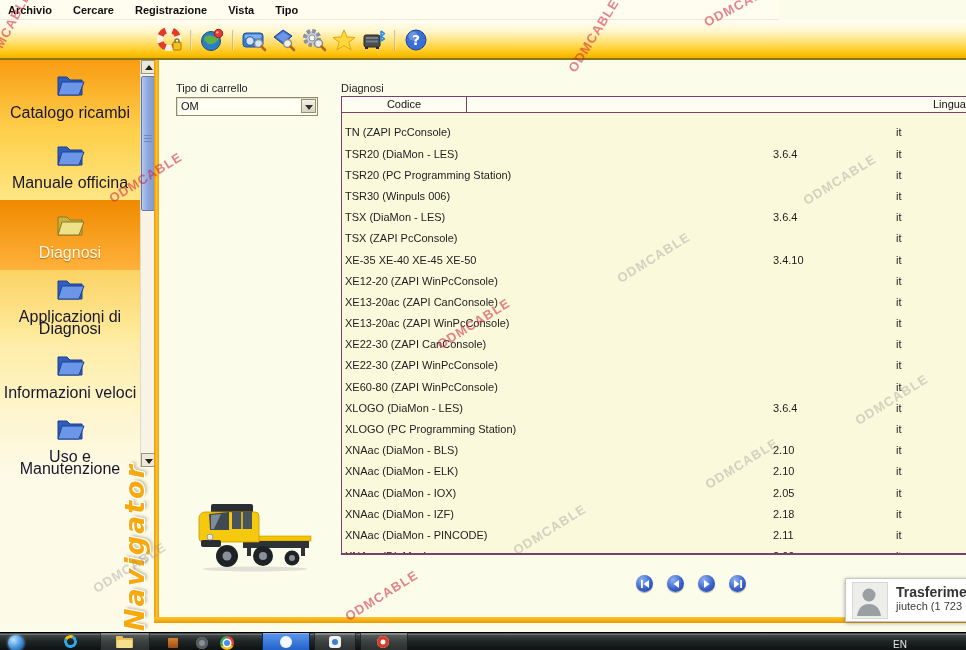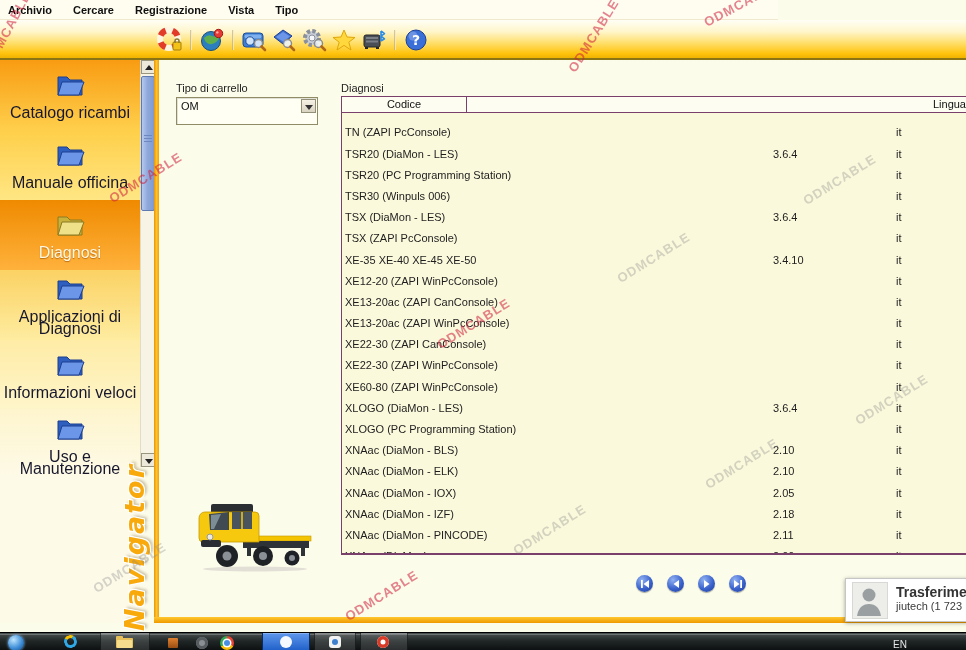--- a/index.html
+++ b/index.html
@@ -50,21 +50,21 @@
   #vborder{position:absolute;left:154px;top:60px;width:5px;height:563px;z-index:4;
            background:linear-gradient(90deg,#E89400,#FFC233,#F5A300);}
   #hborder{position:absolute;left:154px;top:617px;width:812px;height:6px;z-index:4;
            background:linear-gradient(#FFC62E,#EF9A00);}
 
   
   #content{position:absolute;left:159px;top:60px;width:807px;height:557px;background:#FCFCEA;z-index:3;}
   .flabel{position:absolute;font-size:11px;color:#222;}
   #vt-label{left:17px;top:22px;}
   #tb-label{left:182px;top:22px;}
-  #vt-select{position:absolute;left:17px;top:37px;width:142px;height:28px;background:#FFFFF4;
+  #vt-select{position:absolute;left:17px;top:37px;width:142px;height:19px;background:#FFFFF4;
              border:1px solid #8F8C66;box-shadow:inset 1px 1px 0 rgba(0,0,0,.12);box-sizing:border-box;cursor:pointer;}
   #vt-select .val{position:absolute;left:4px;top:2px;font-size:11px;color:#111;}
   #vt-select .dd-btn{position:absolute;right:1px;top:1px;width:15px;height:14px;
              background:linear-gradient(#F6F2E6,#D9D3C1);border:1px solid #948F77;box-sizing:border-box;}
   #vt-select .dd-btn i{position:absolute;left:3px;top:5px;width:0;height:0;
              border-left:4px solid transparent;border-right:4px solid transparent;border-top:5px solid #333;}
 
   
   #dtable{position:absolute;left:182px;top:36px;width:625px;}
   #thead{display:flex;height:17px;border:1px solid #7B3F6B;border-right:none;box-sizing:border-box;background:#FDFDF2;}

